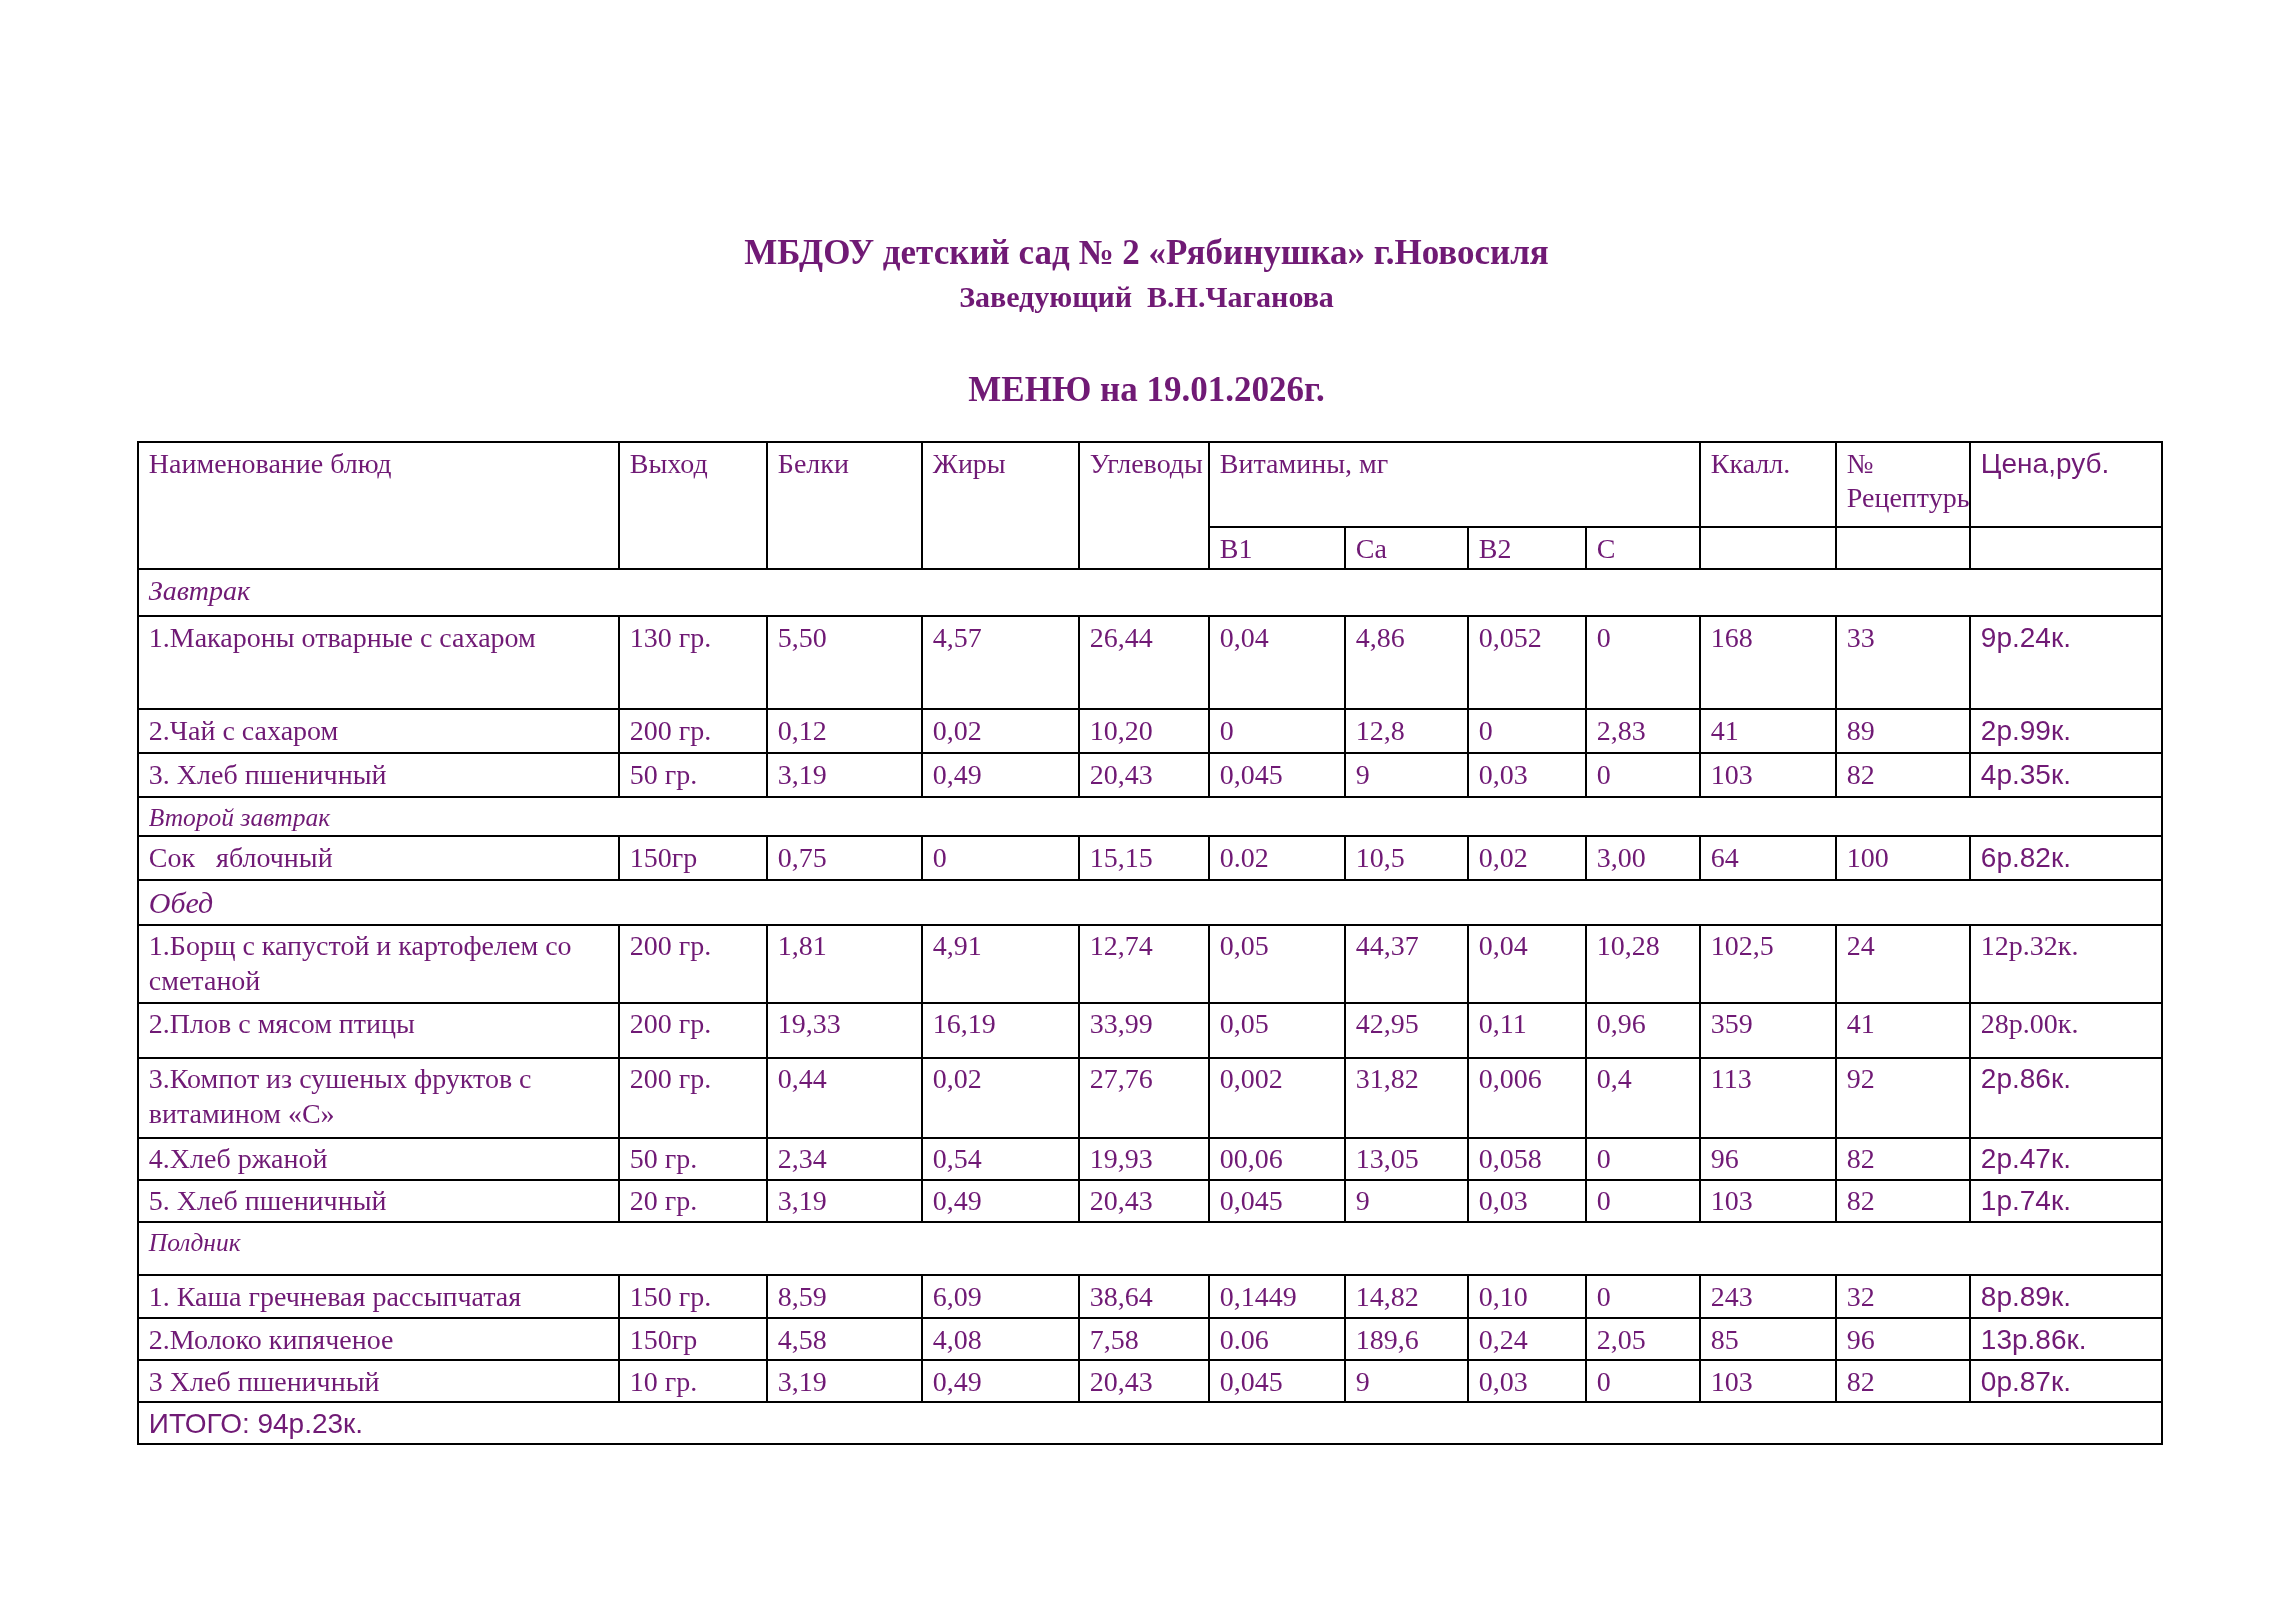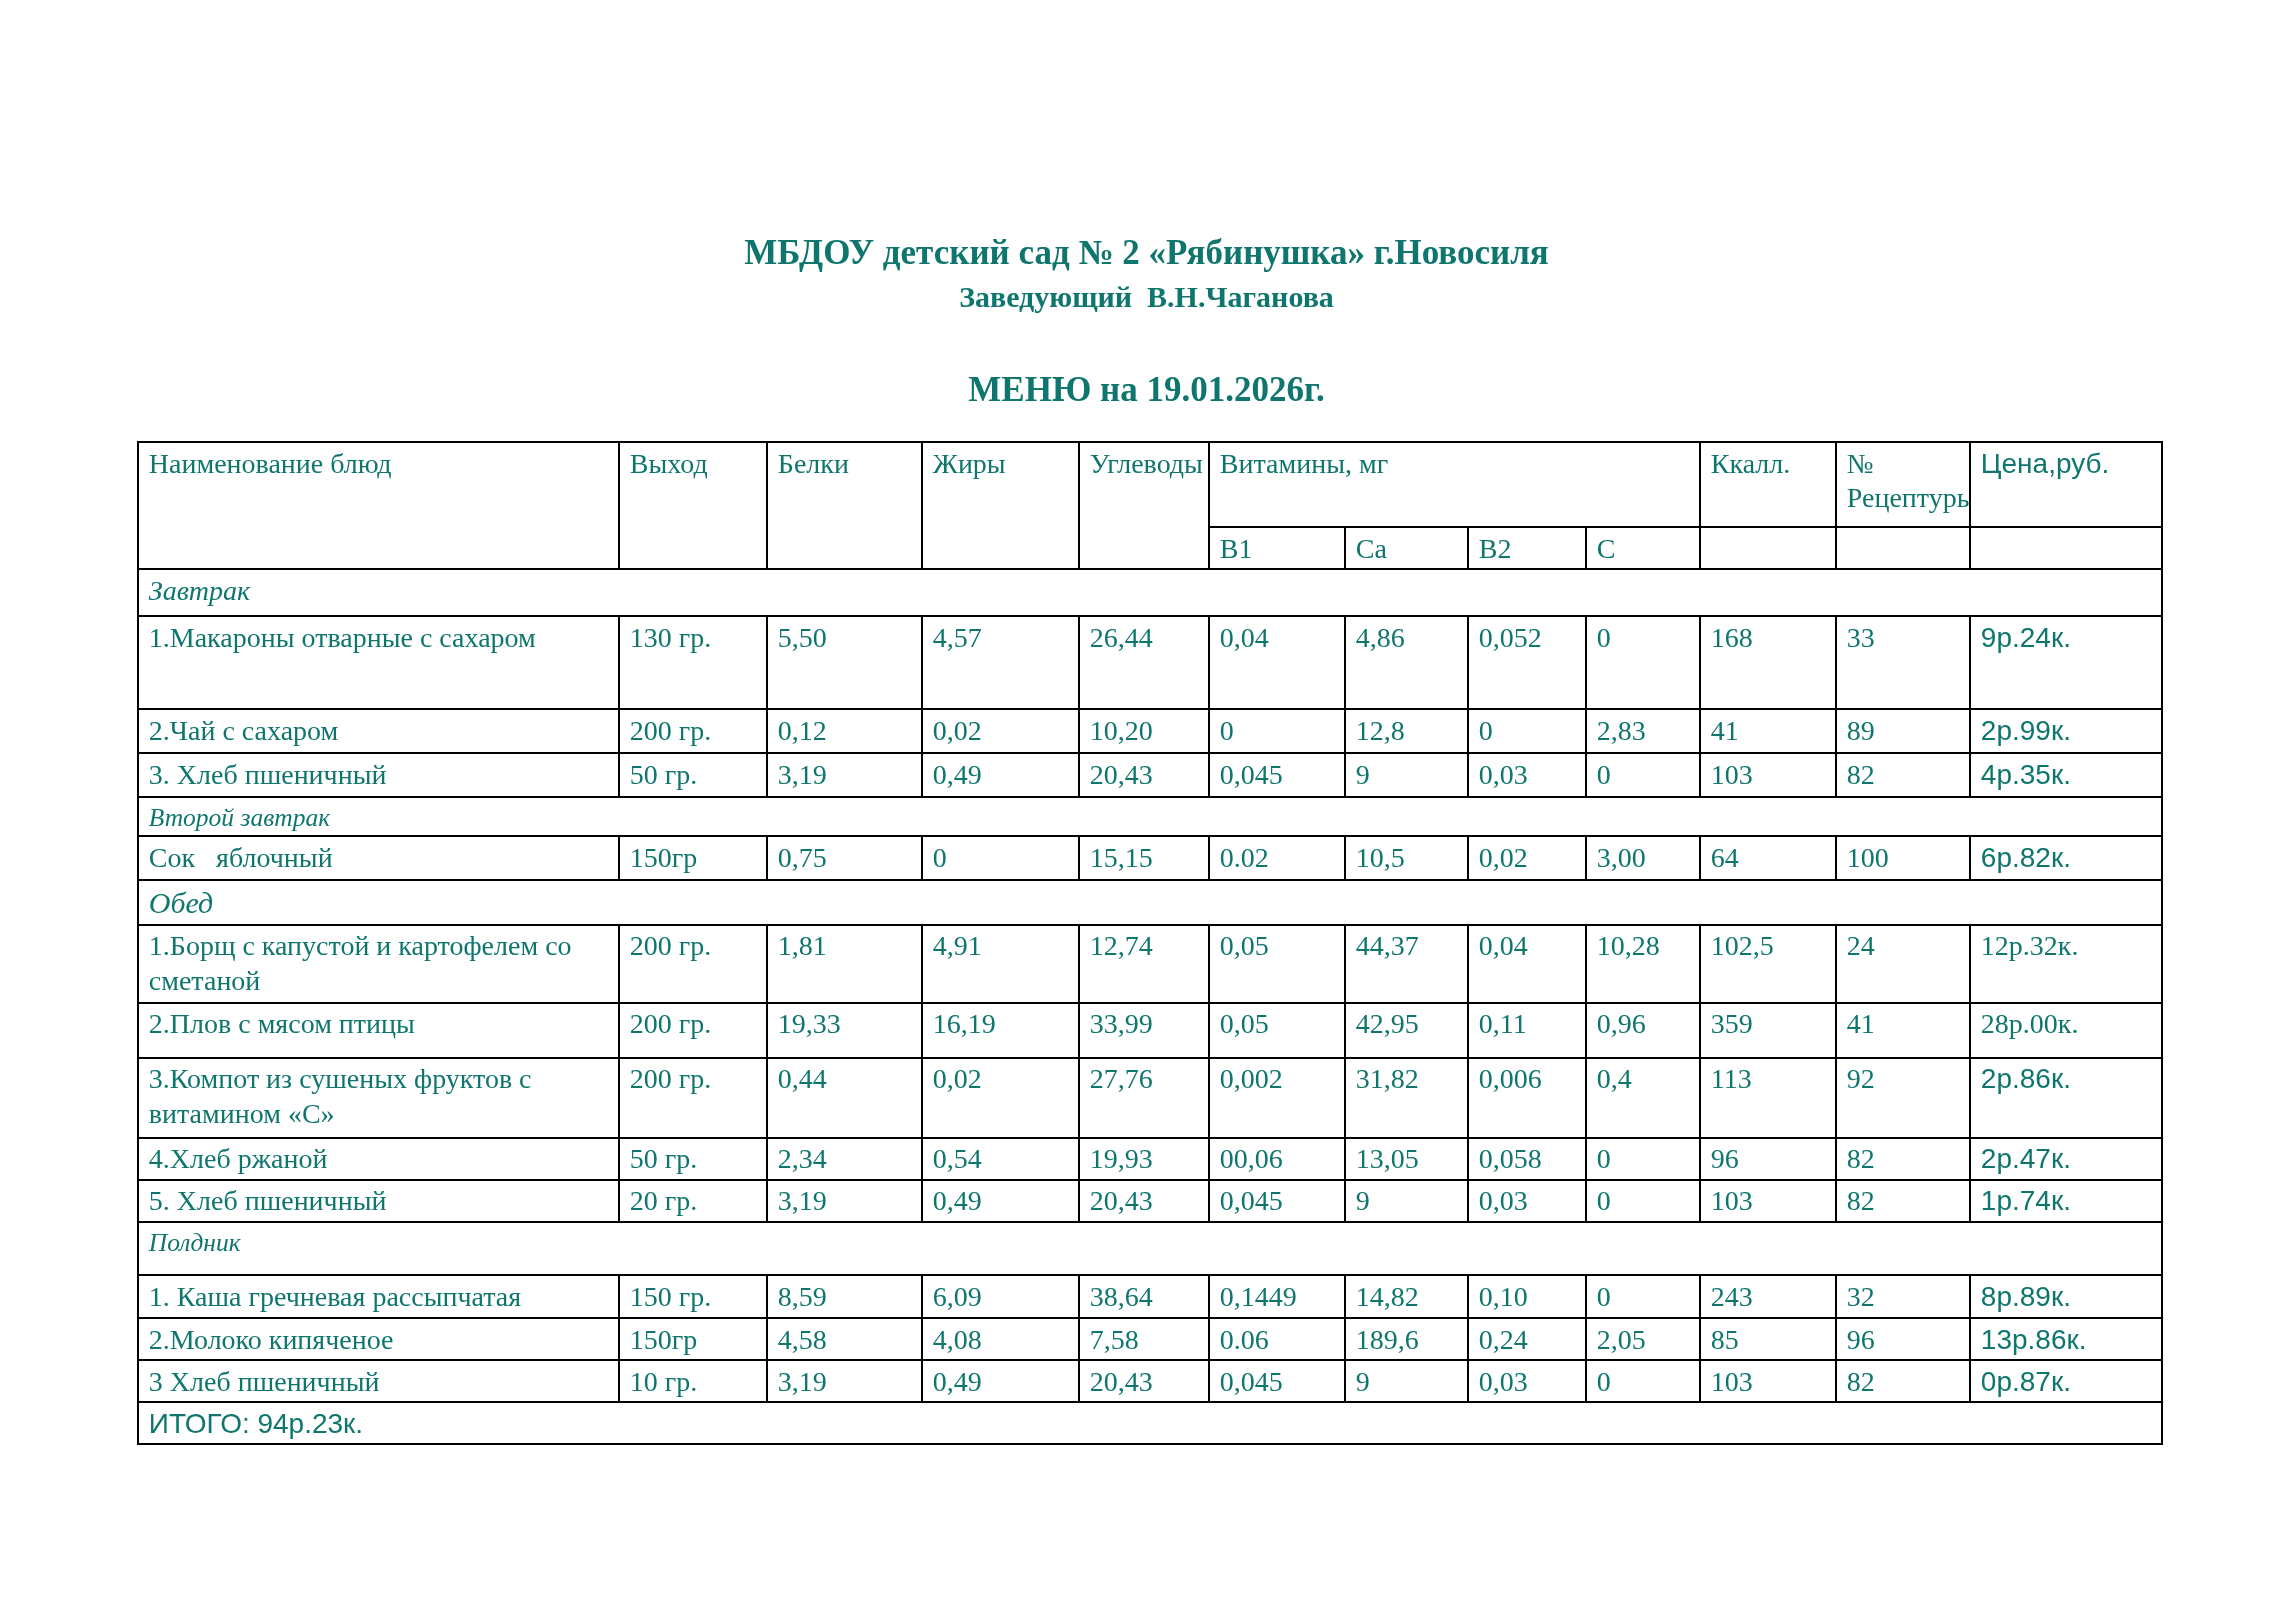--- a/index.html
+++ b/index.html
@@ -2,21 +2,21 @@
 <html><head>
 <meta charset="utf-8">
 <style>
   * { margin: 0; padding: 0; box-sizing: border-box; }
   html, body { background: #888; }
   .page {
     width: 2293px; height: 1621px;
     background: #ffffff;
     position: relative;
     font-family: "Liberation Serif", serif;
-    color: #0f766e;
+    color: #701a75;
     overflow: hidden;
   }
   .doc-header { position: absolute; left: 0; top: 233px; width: 2293px; text-align: center; }
   .title-line1 { font-size: 35px; font-weight: bold; }
   .title-line2 { font-size: 30px; font-weight: bold; margin-top: 6.9px; white-space: pre-wrap; }
   .menu-title  { position: absolute; left: 0; top: 370px; width: 2293px; text-align: center;
                  font-size: 35px; font-weight: bold; }
 
   table.menu {
     position: absolute; left: 137px; top: 441px;

